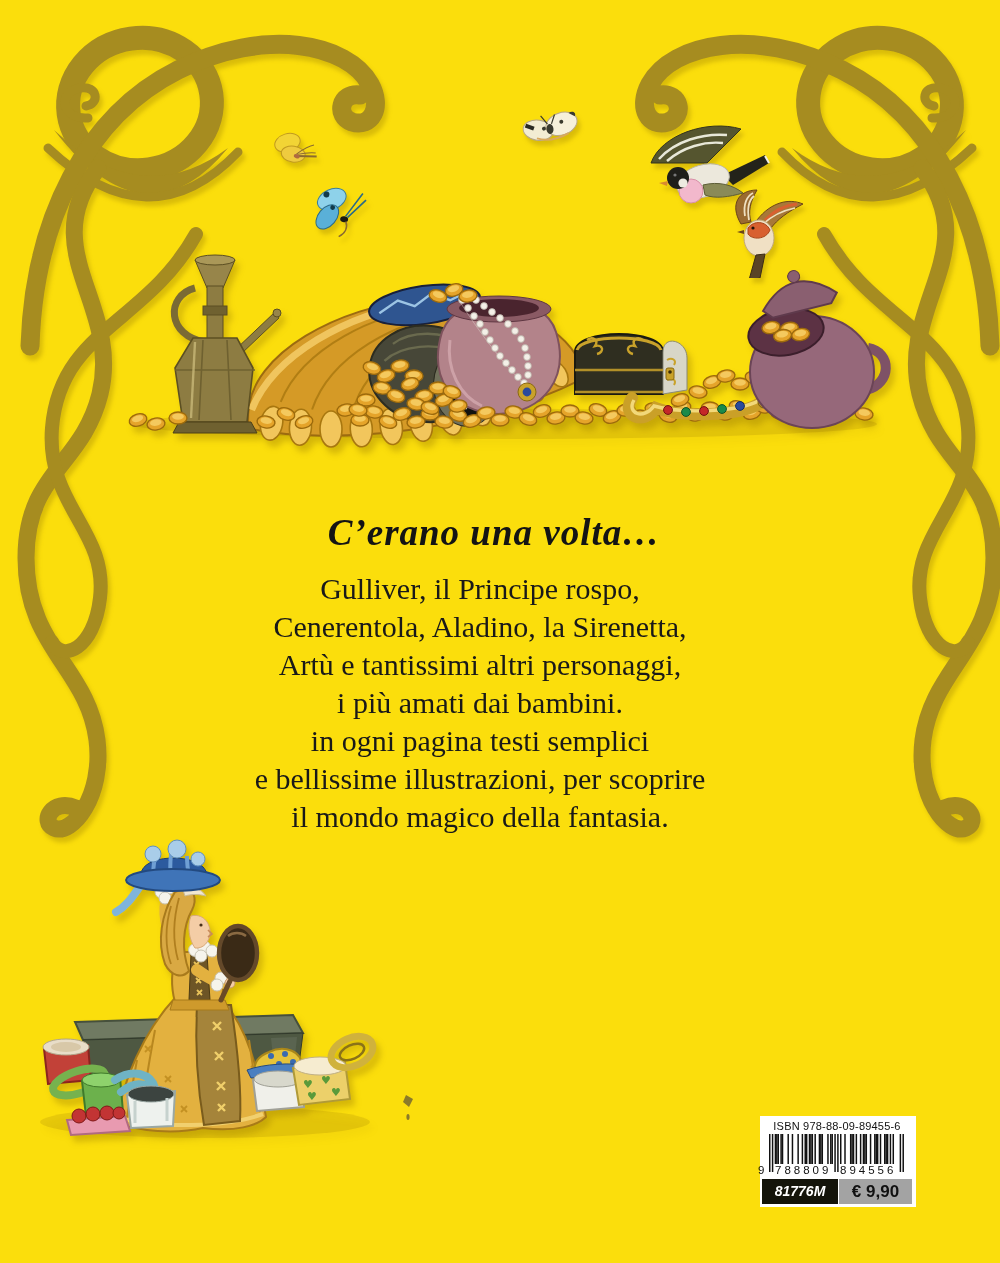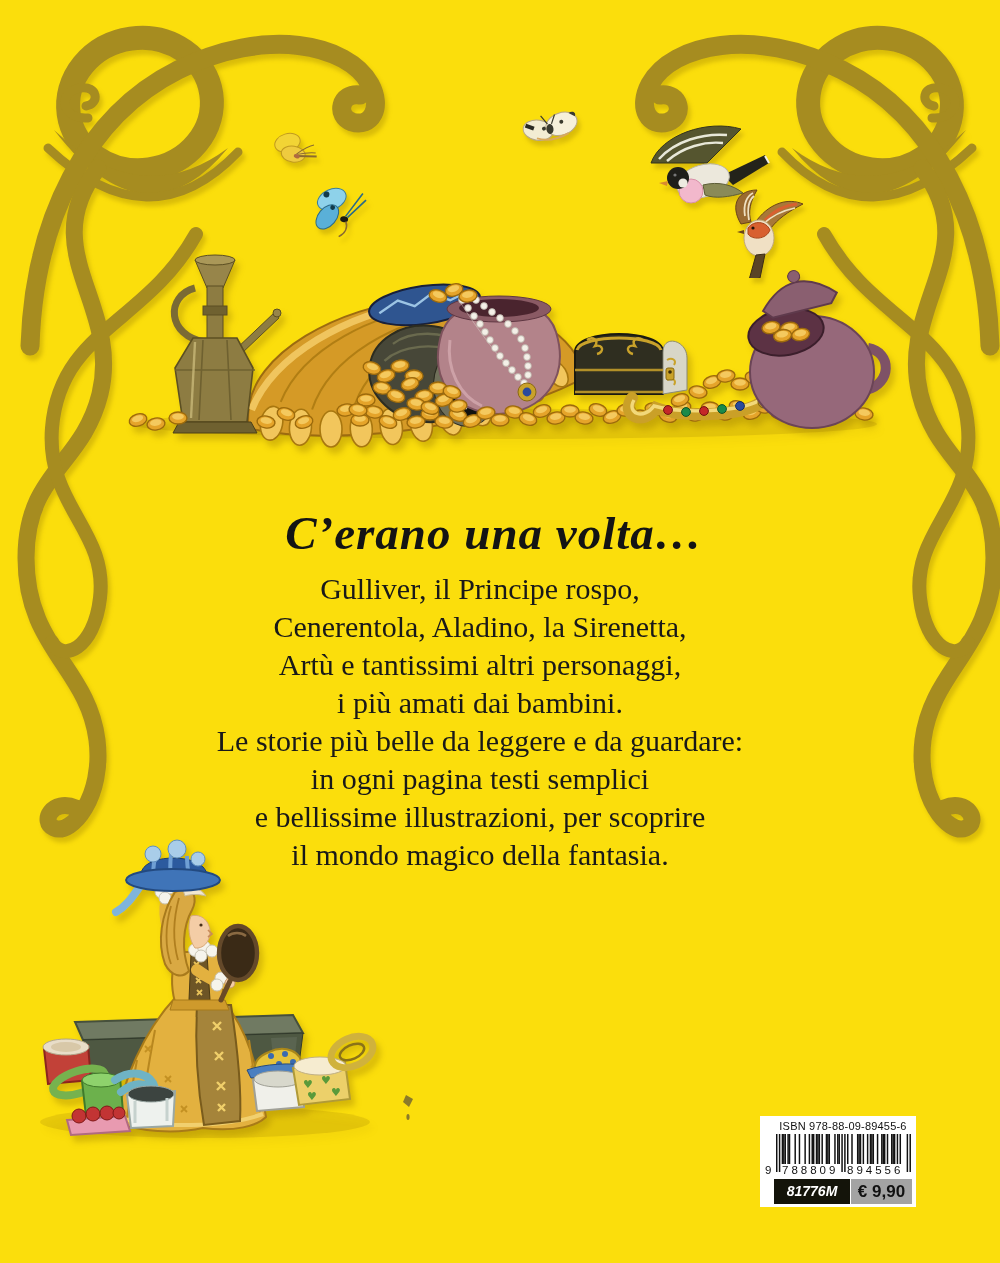--- a/index.html
+++ b/index.html
@@ -7,32 +7,32 @@
   .page{position:relative; width:1000px; height:1263px; background:#FBDE0C; overflow:hidden;}
 
   .abs{position:absolute;}
   .shadowed{filter:drop-shadow(4px 6px 3px rgba(125,92,0,0.30));}
   .soft{filter:drop-shadow(3px 5px 2px rgba(125,92,0,0.26));}
 
   
   .blurb{position:absolute; left:0; top:504px; width:960px; text-align:center; color:#1A1A1A;}
   .blurb .title{
     font-family:"Liberation Serif", serif; font-style:italic; font-weight:bold;
-    font-size:47px; line-height:58px; letter-spacing:1px; color:#141414;
+    font-size:37px; line-height:58px; letter-spacing:1px; color:#141414;
     margin:0 0 8px 0;
     padding-left:28px;
   }
   .blurb .line{
     font-family:"Liberation Serif", serif;
     font-size:30px; line-height:38px; color:#191919;
   }
 
   
   .barcode{position:absolute; left:760px; top:1116px; width:156px; background:#ffffff;
-    padding:4px 4px 3px 14px; box-sizing:border-box;}
+    padding:4px 4px 3px 2px; box-sizing:border-box;}
   .bc-isbn{font-size:11px; line-height:13px; color:#111; text-align:center; letter-spacing:0.2px; margin-bottom:1px;}
   .bc-barswrap{position:relative; width:140px; height:42px; margin:0 auto;}
   .bc-barswrap svg{display:block; margin:0 auto;}
   .bc-d{position:absolute; top:30px; font-size:11.5px; color:#111; font-family:"Liberation Sans",sans-serif;}
   .bc-d1{left:-9px;}
   .bc-d2{left:8px; width:52px; text-align:center; letter-spacing:3px;}
   .bc-d3{left:73px; width:56px; text-align:center; letter-spacing:3px;}
   .bc-row{display:flex; gap:1px; margin-top:3px; height:25px;}
   .bc-code{width:76px; background:#14140a; color:#ffffff; font-weight:bold; font-style:italic;
     font-size:14px; line-height:25px; text-align:center;}
@@ -323,21 +323,20 @@
       </g>
     </g>
   </svg>
 
   <div class="blurb">
     <div class="title">C’erano una volta…</div>
     <div class="line">Gulliver, il Principe rospo,</div>
     <div class="line">Cenerentola, Aladino, la Sirenetta,</div>
     <div class="line">Artù e tantissimi altri personaggi,</div>
     <div class="line">i più amati dai bambini.</div>
-    <div class="line">Le storie più belle da leggere e da guardare:</div>
     <div class="line">in ogni pagina testi semplici</div>
     <div class="line">e bellissime illustrazioni, per scoprire</div>
     <div class="line">il mondo magico della fantasia.</div>
   </div>
 
   <svg class="abs shadowed" style="left:25px;top:830px;" width="362" height="322" viewBox="0 0 362 322" overflow="visible">
     <ellipse cx="180" cy="292" rx="165" ry="16" fill="rgba(130,95,0,0.16)"></ellipse>
 
     <g>
       <path d="M 50 192 L 268 185 L 278 203 L 58 210 Z" fill="#707A62" stroke="#46503C" stroke-width="2"></path>

